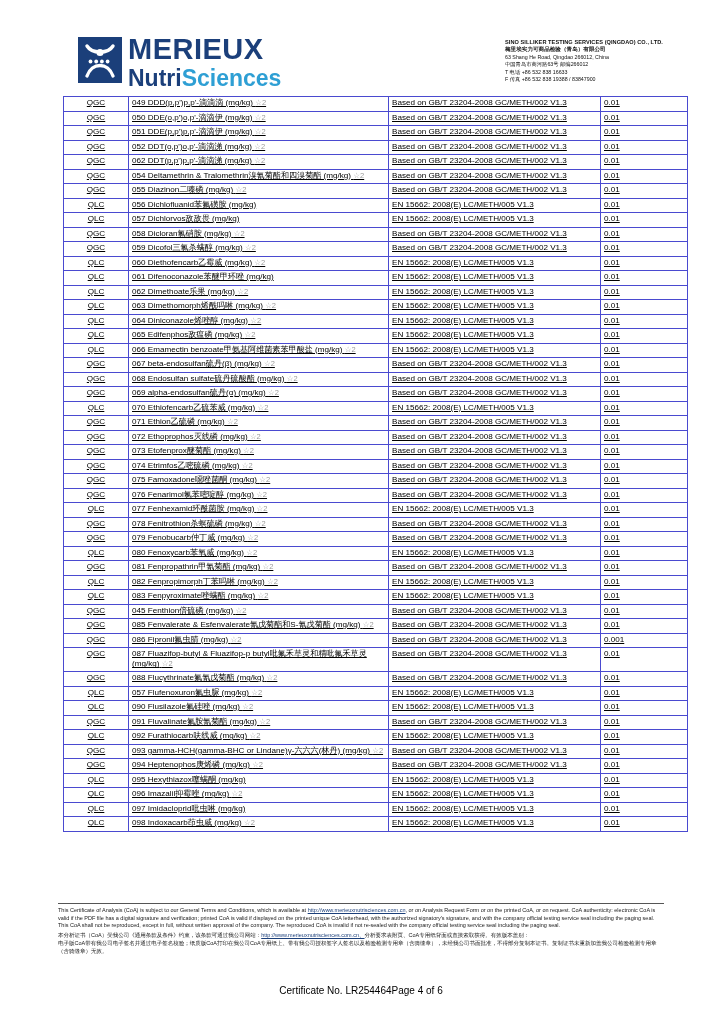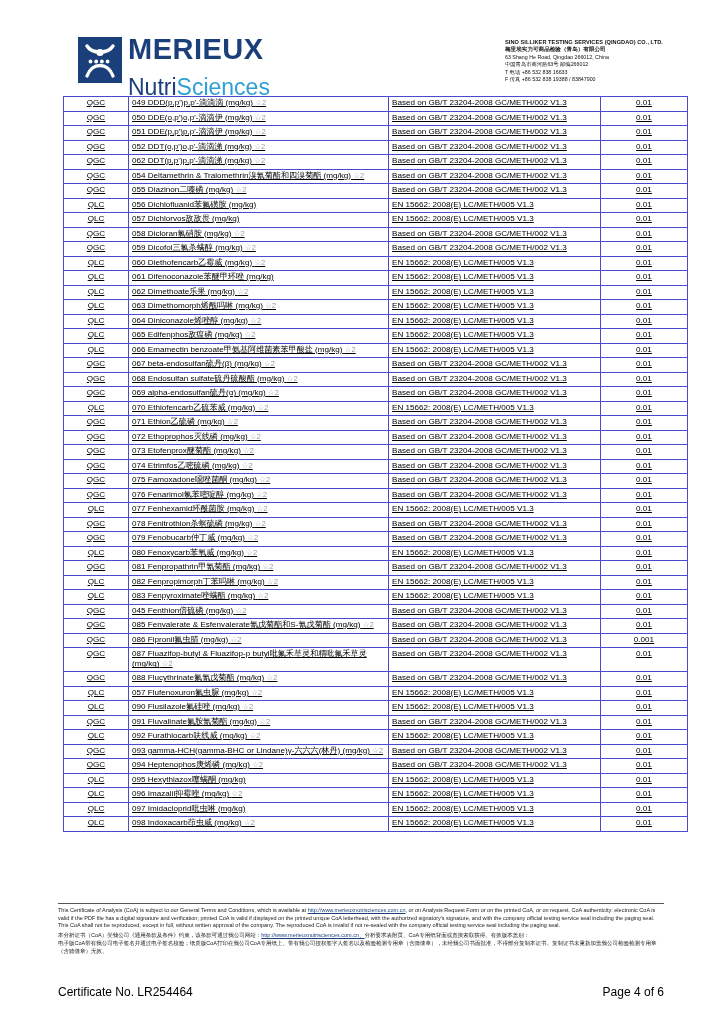--- a/index.html
+++ b/index.html
@@ -51,23 +51,23 @@
     font-weight: bold;
     letter-spacing: 0.5px;
     color: #1b3f7a;
     display: block;
     line-height: 26px;
   }
   .logo-nutri {
     display: block;
     font-family: "Liberation Sans", sans-serif;
     font-size: 23px;
-    font-weight: normal;
+    font-weight: bold;
     line-height: 22px;
-    margin-top: 14px;
+    margin-top: 5px;
     color: #2e9fd4;
   }
   .logo-nutri .dk { color: #1b3f7a; }
   .addr {
     position: absolute;
     left: 505px;
     top: 39px;
     width: 200px;
     color: #111;
   }
@@ -116,21 +116,21 @@
     width: 253px;
     text-align: left;
     margin-top: 12px;
   }
   td.c-std {
     width: 205px;
     text-align: left;
   }
   td.c-lod {
     width: 80px;
-    text-align: center;
+    text-align: left;
     padding-right: 5px;
   }
   .star { color: #9a9a9a; font-size: 7.5px; }
   
   .footer {
     position: absolute;
     left: 58px;
     top: 903px;
     width: 606px;
   }
@@ -154,22 +154,22 @@
   .f-link {
     color: #1b3f7a;
     text-decoration: underline;
   }
   .certline {
     position: absolute;
     left: 58px;
     top: 985px;
     width: 606px;
     display: flex;
-    justify-content: space-between;
-    font-size: 12px;
+    justify-content: center;
+    font-size: 10px;
     color: #000;
   }
 </style>
 </head>
 <body>
 
 <div class="page">
 
   <div class="header">
 

